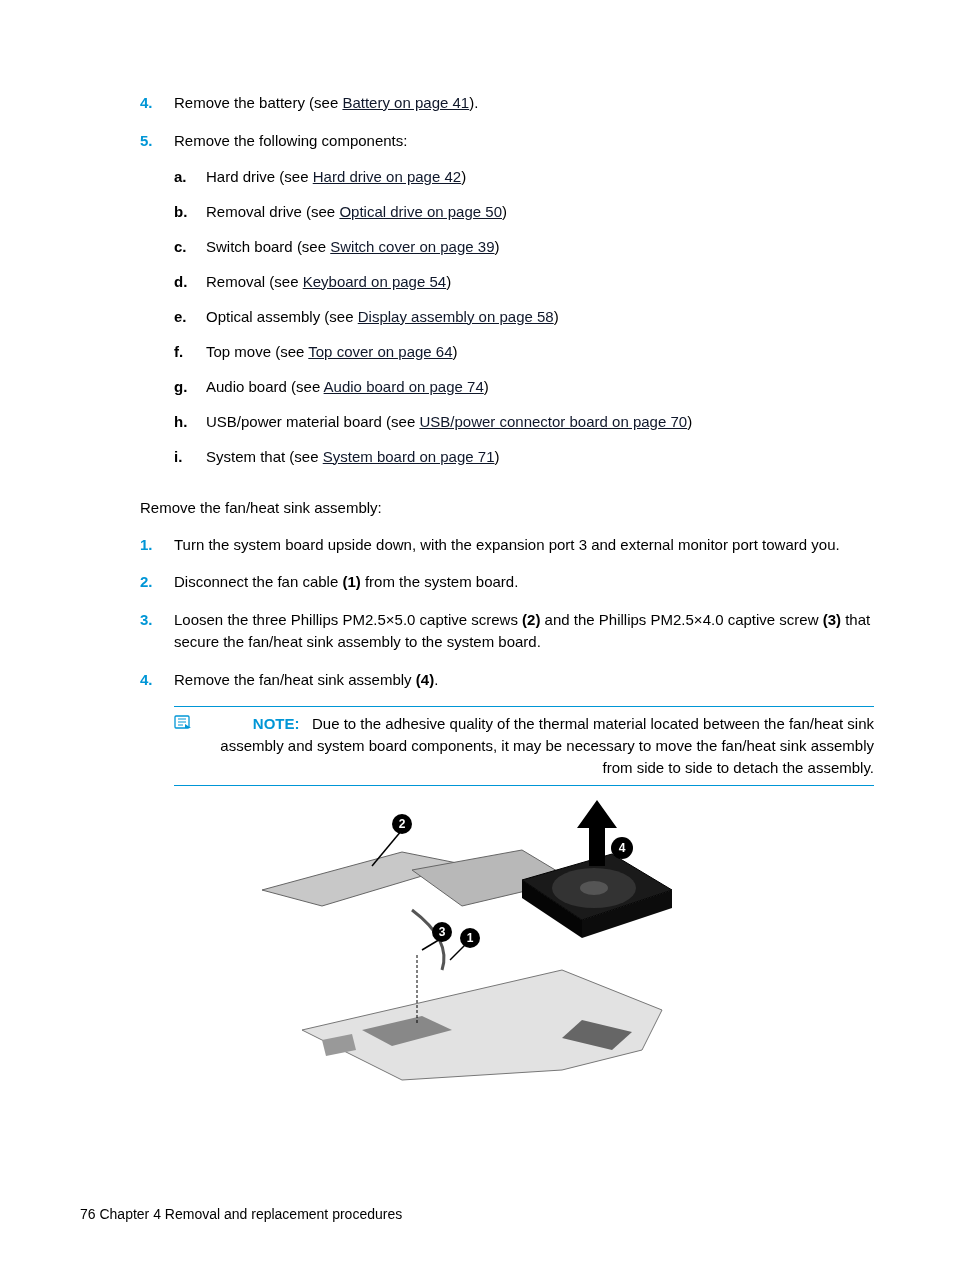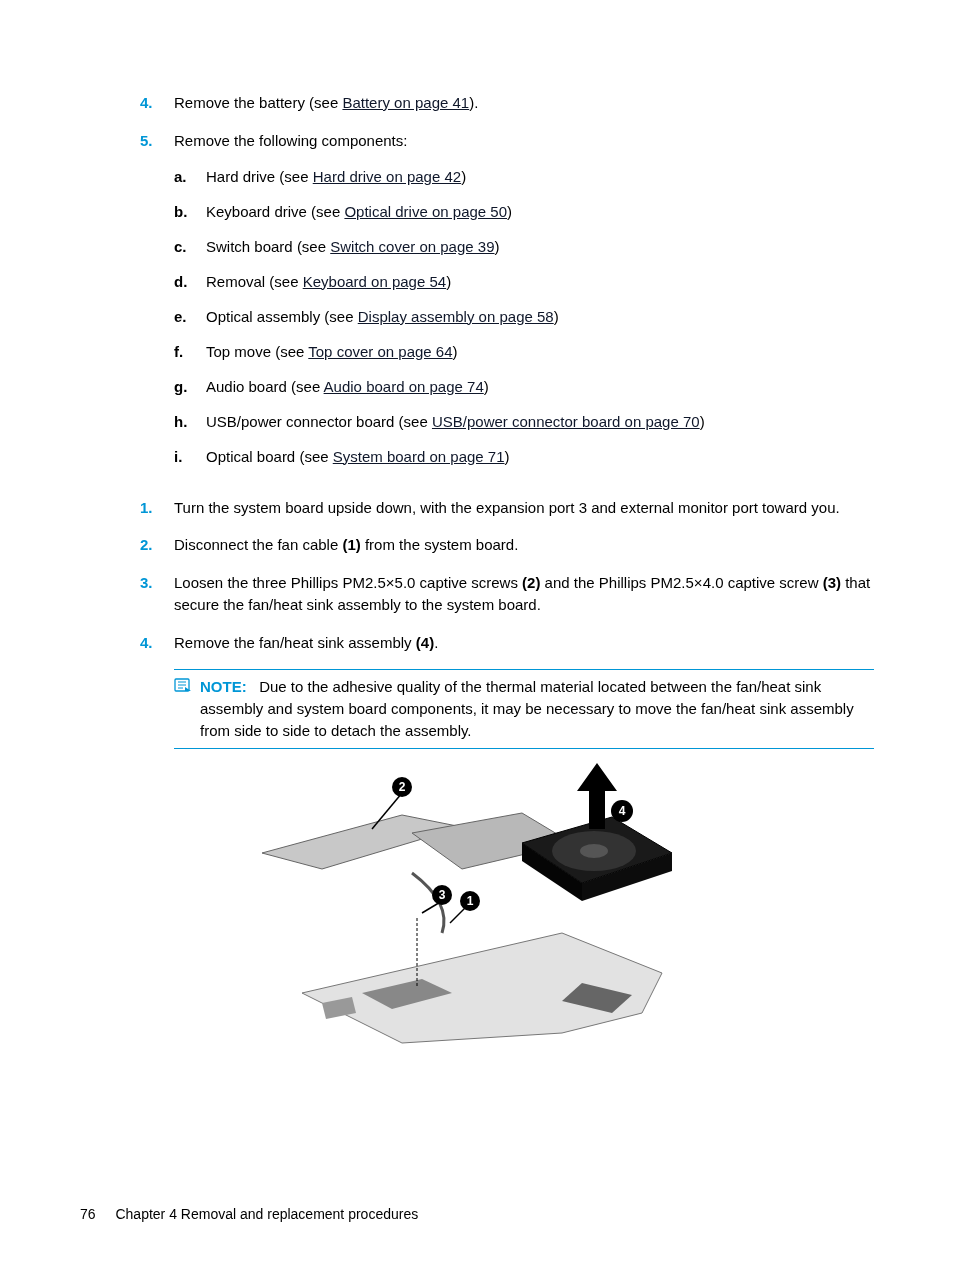--- a/index.html
+++ b/index.html
@@ -58,20 +58,21 @@
     margin: 0 0 16px 60px;
     line-height: 1.4;
   }
   .note-box {
     margin: 8px 0 14px 94px;
     border-top: 1px solid #0096d6;
     border-bottom: 1px solid #0096d6;
     padding: 6px 0;
     display: flex;
     line-height: 1.45;
+    text-align: right;
   }
   .note-icon {
     color: #0096d6;
     margin-right: 8px;
     flex-shrink: 0;
     padding-top: 2px;
   }
   .note-label {
     color: #0096d6;
     font-weight: bold;
@@ -80,21 +81,21 @@
     text-align: center;
     margin: 10px 0 40px 0;
   }
   .figure svg { display: inline-block; }
   .footer {
     position: absolute;
     bottom: 48px;
     left: 80px;
     font-size: 14px;
   }
-  .footer .page-no { margin-right: 16px; }
+  .footer .page-no { }
 </style>
 </head>
 <body>
 
 <div class="page">
 
   <ul class="ol-main">
     <li>
       <span class="marker">4.</span>
       <span class="content">
@@ -105,21 +106,21 @@
       <span class="marker">5.</span>
       <span class="content">
         <span>Remove the following components:</span>
         <ul class="ol-sub" id="sub-list">
             <li>
               <span class="sub-marker">a.</span>
               <span class="sub-content"><span>Hard drive (see </span><a href="#" class="xref">Hard drive on page 42</a><span>)</span></span>
             </li>
             <li>
               <span class="sub-marker">b.</span>
-              <span class="sub-content"><span>Keyboard drive (see </span><a href="#" class="xref">Optical drive on page 50</a><span>)</span></span>
+              <span class="sub-content"><span>Removal drive (see </span><a href="#" class="xref">Optical drive on page 50</a><span>)</span></span>
             </li>
             <li>
               <span class="sub-marker">c.</span>
               <span class="sub-content"><span>Switch board (see </span><a href="#" class="xref">Switch cover on page 39</a><span>)</span></span>
             </li>
             <li>
               <span class="sub-marker">d.</span>
               <span class="sub-content"><span>Removal (see </span><a href="#" class="xref">Keyboard on page 54</a><span>)</span></span>
             </li>
             <li>
@@ -129,31 +130,32 @@
             <li>
               <span class="sub-marker">f.</span>
               <span class="sub-content"><span>Top move (see </span><a href="#" class="xref">Top cover on page 64</a><span>)</span></span>
             </li>
             <li>
               <span class="sub-marker">g.</span>
               <span class="sub-content"><span>Audio board (see </span><a href="#" class="xref">Audio board on page 74</a><span>)</span></span>
             </li>
             <li>
               <span class="sub-marker">h.</span>
-              <span class="sub-content"><span>USB/power connector board (see </span><a href="#" class="xref">USB/power connector board on page 70</a><span>)</span></span>
+              <span class="sub-content"><span>USB/power material board (see </span><a href="#" class="xref">USB/power connector board on page 70</a><span>)</span></span>
             </li>
             <li>
               <span class="sub-marker">i.</span>
-              <span class="sub-content"><span>Optical board (see </span><a href="#" class="xref">System board on page 71</a><span>)</span></span>
+              <span class="sub-content"><span>System that (see </span><a href="#" class="xref">System board on page 71</a><span>)</span></span>
             </li>
           </ul>
       </span>
     </li>
   </ul>
 
+  <p class="para">Remove the fan/heat sink assembly:</p>
 
   <ul class="ol-main" id="list-b">
       <li>
         <span class="marker">1.</span>
         <span class="content">Turn the system board upside down, with the expansion port 3 and external monitor port toward you.</span>
       </li>
       <li>
         <span class="marker">2.</span>
         <span class="content">Disconnect the fan cable <b>(1)</b> from the system board.</span>
       </li>

